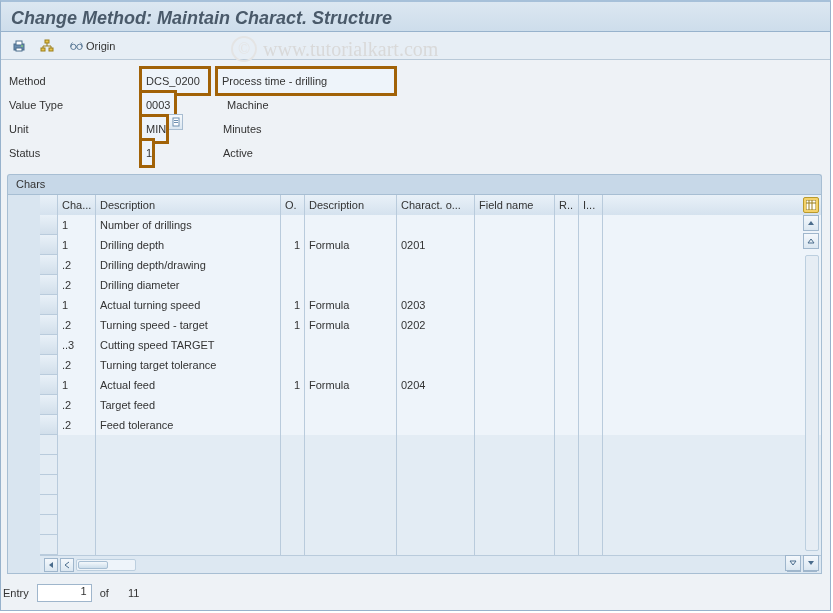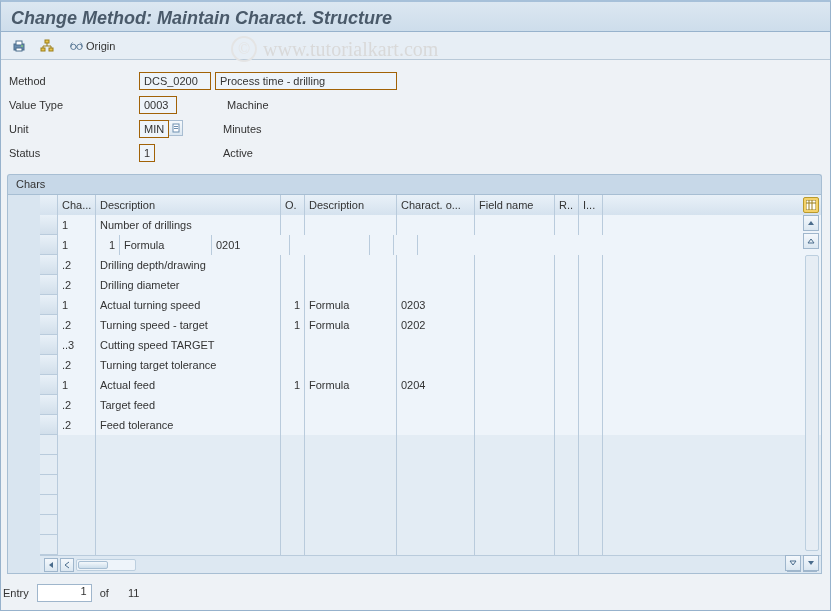--- a/index.html
+++ b/index.html
@@ -9,21 +9,21 @@
   .title-bar span { font-size:18px; font-weight:bold; font-style:italic; color:#4a5a6a; }
   .toolbar { height:28px; display:flex; align-items:center; gap:8px; padding:0 8px; border-bottom:1px solid #b9c9d8; background:#e7eef5; }
   .toolbar .ico { width:20px; height:20px; display:flex; align-items:center; justify-content:center; cursor:pointer; border:1px solid transparent; border-radius:2px; }
   .origin-btn { display:flex; align-items:center; gap:3px; cursor:pointer; padding:2px 4px; }
   .origin-btn span.txt { color:#333; }
   .watermark { position:absolute; top:34px; left:230px; color:#d9d9d9; font-size:20px; font-family: Georgia, serif; display:flex; align-items:center; gap:6px; pointer-events:none; }
   .watermark .c { width:26px; height:26px; border:2px solid #e4e4e4; border-radius:50%; display:flex; align-items:center; justify-content:center; font-size:16px; color:#e4e4e4; }
   .form { padding:10px 8px 4px 8px; }
   .form-row { display:flex; align-items:center; height:22px; margin-bottom:2px; }
   .form-label { width:130px; color:#333; }
-  .form-input { height:18px; border:1px solid #a16207; background:#eef4fa; color:#333; padding:0 4px; display:flex; align-items:center; margin-right:4px; }
+  .form-input { height:18px; border:3px solid #a16207; background:#eef4fa; color:#333; padding:12px 4px; display:flex; align-items:center; margin-right:4px; }
   .f-help { width:14px; height:16px; border:1px solid #a8bdd1; border-left:none; background:linear-gradient(#f5f9fc,#dbe7f1); cursor:pointer; display:flex; align-items:center; justify-content:center; }
   .form-text { color:#333; padding-left:10px; }
   .panel-title { margin:4px 6px 0 6px; height:20px; background:#c7d8e8; border:1px solid #a7bed3; border-bottom:none; border-radius:3px 3px 0 0; padding:3px 8px; color:#333; width:815px; }
   .grid-wrap { margin:0 6px; border:1px solid #a7bed3; width:815px; height:380px; background:#d9e5f0; position:relative; display:flex; flex-direction:column;padding-left:32px; }
   .grid-head { display:flex; height:20px; background:linear-gradient(#e9f1f8,#d5e2ee); border-bottom:1px solid #a7bed3; }
   .gh, .gc { border-right:1px solid #b9cbdc; height:20px; display:flex; align-items:center; padding:0 4px; color:#333; overflow:hidden; white-space:nowrap; }
   .gh { background:linear-gradient(#e9f1f8,#d5e2ee); font-weight:normal; cursor:pointer; }
   .sel-col { width:18px; min-width:18px; padding:0; justify-content:center; }
   .c-cha { width:38px; min-width:38px; }
   .c-desc { width:185px; min-width:185px; }
@@ -147,20 +147,21 @@
           <div class="gc c-desc2"></div>
           <div class="gc c-char"></div>
           <div class="gc c-field"></div>
           <div class="gc c-r"></div>
           <div class="gc c-i"></div>
           <div class="gc c-rest"></div>
         </div>
         <div class="grid-row">
           <div class="gc sel-col sel-cell"></div>
           <div class="gc c-cha">1</div>
+          <div class="gc c-desc">Drilling depth</div>
           <div class="gc c-o" style="justify-content: flex-end;">1</div>
           <div class="gc c-desc2">Formula</div>
           <div class="gc c-char">0201</div>
           <div class="gc c-field"></div>
           <div class="gc c-r"></div>
           <div class="gc c-i"></div>
           <div class="gc c-rest"></div>
         </div>
         <div class="grid-row">
           <div class="gc sel-col sel-cell"></div>

